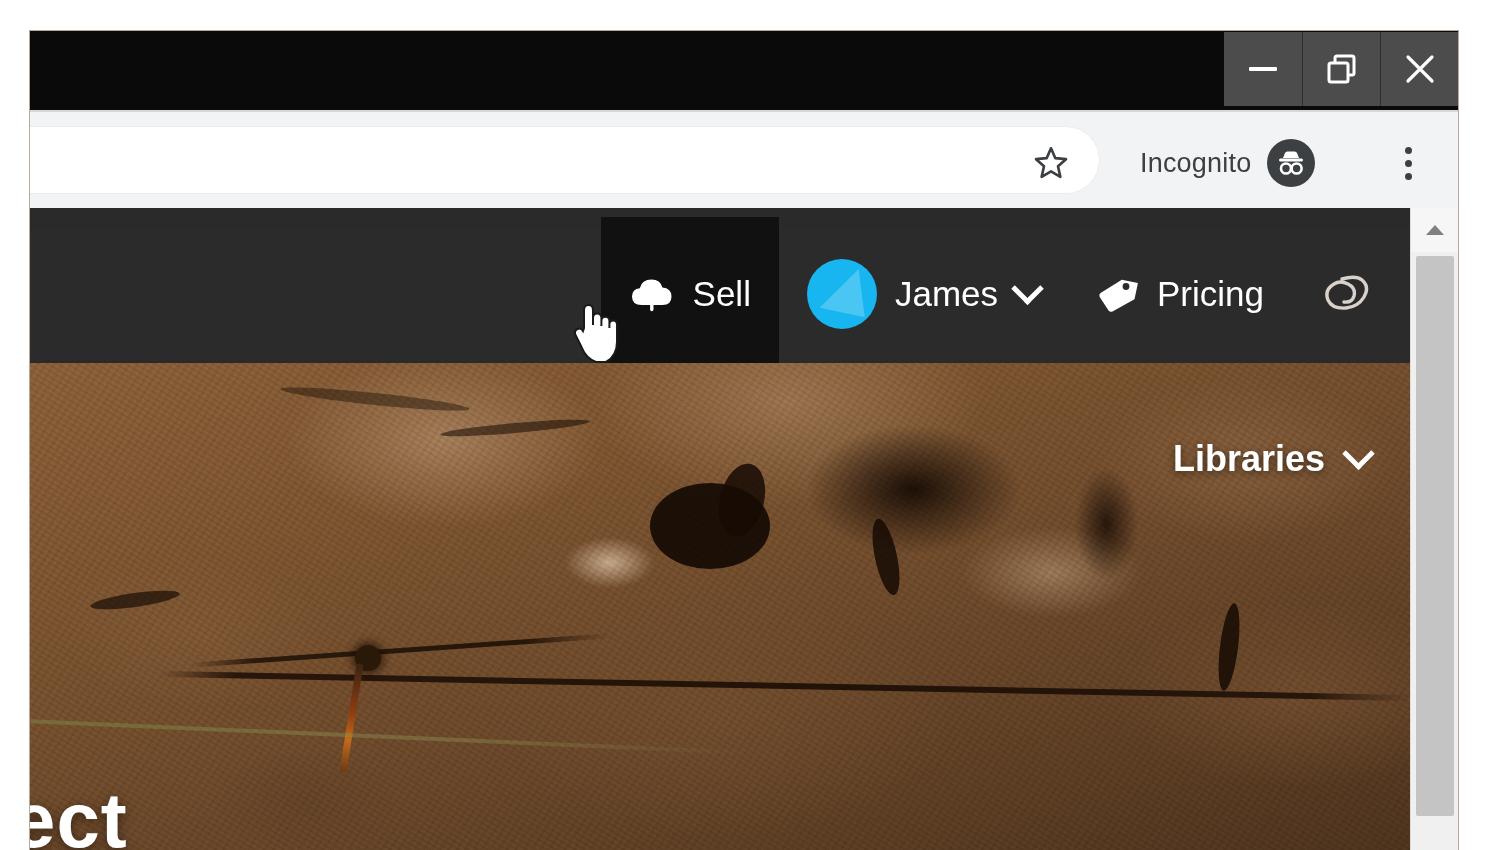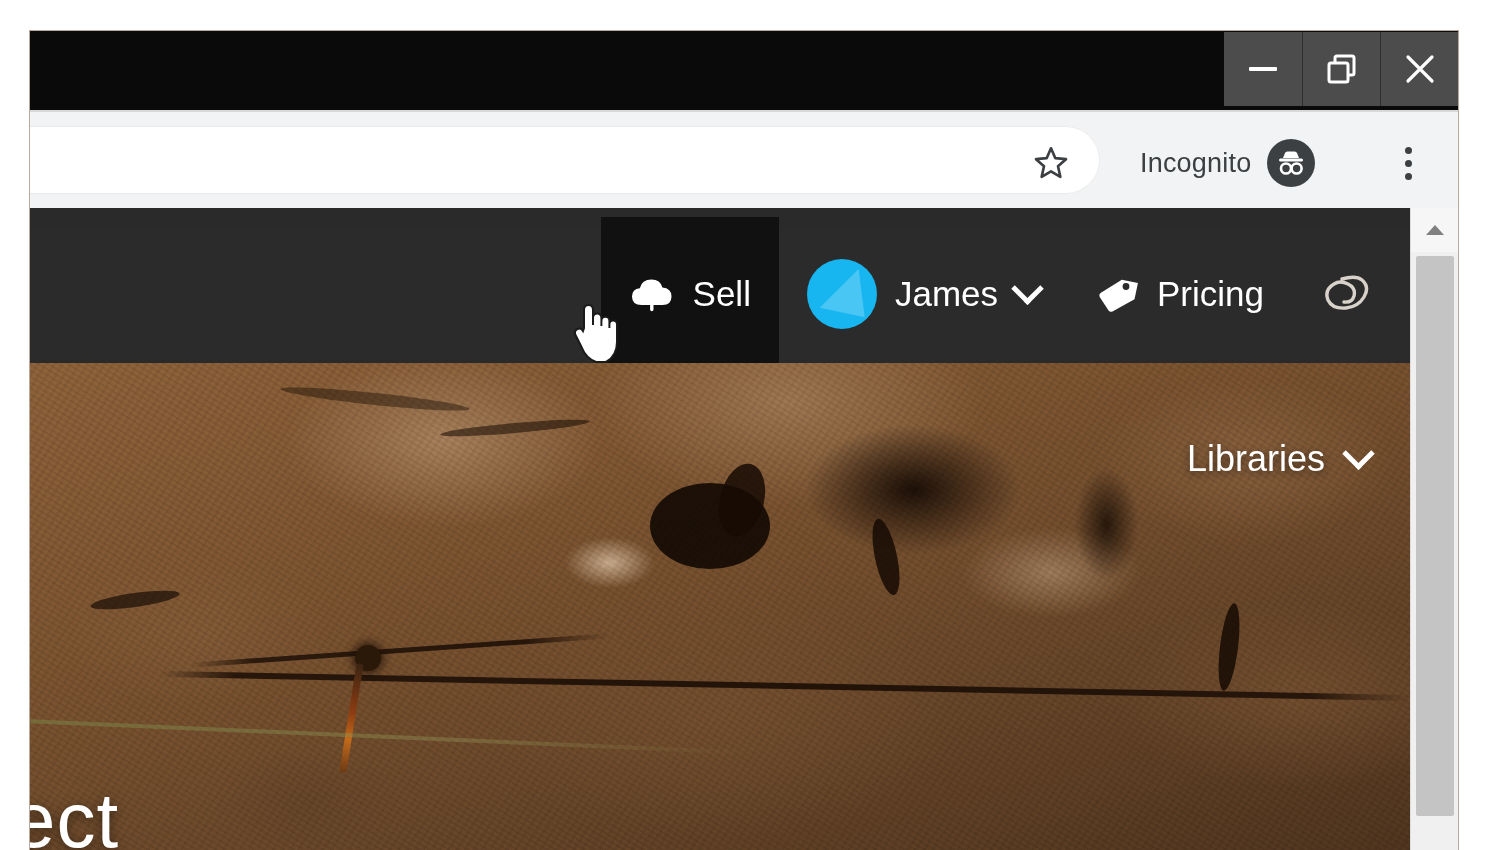--- a/index.html
+++ b/index.html
@@ -209,20 +209,21 @@
 
   
   .hero {
     position: absolute;
     left: 0;
     top: 155px;
     width: 1380px;
     height: 487px;
     overflow: hidden;
     background: #6b4526;
+    font-weight: bold;
   }
   .hero-photo {
     position: absolute;
     inset: 0;
     background:
       radial-gradient(ellipse 150px 90px at 64% 26%, rgba(20,10,4,0.92), rgba(20,10,4,0) 72%),
       radial-gradient(ellipse 46px 80px at 78% 33%, rgba(18,9,3,0.78), rgba(18,9,3,0) 70%),
       radial-gradient(ellipse 60px 34px at 42% 41%, rgba(222,198,170,0.75), rgba(222,198,170,0) 75%),
       radial-gradient(ellipse 120px 60px at 74% 43%, rgba(205,175,142,0.45), rgba(205,175,142,0) 75%),
       radial-gradient(ellipse 220px 120px at 30% 16%, rgba(196,161,126,0.5), rgba(196,161,126,0) 72%),

